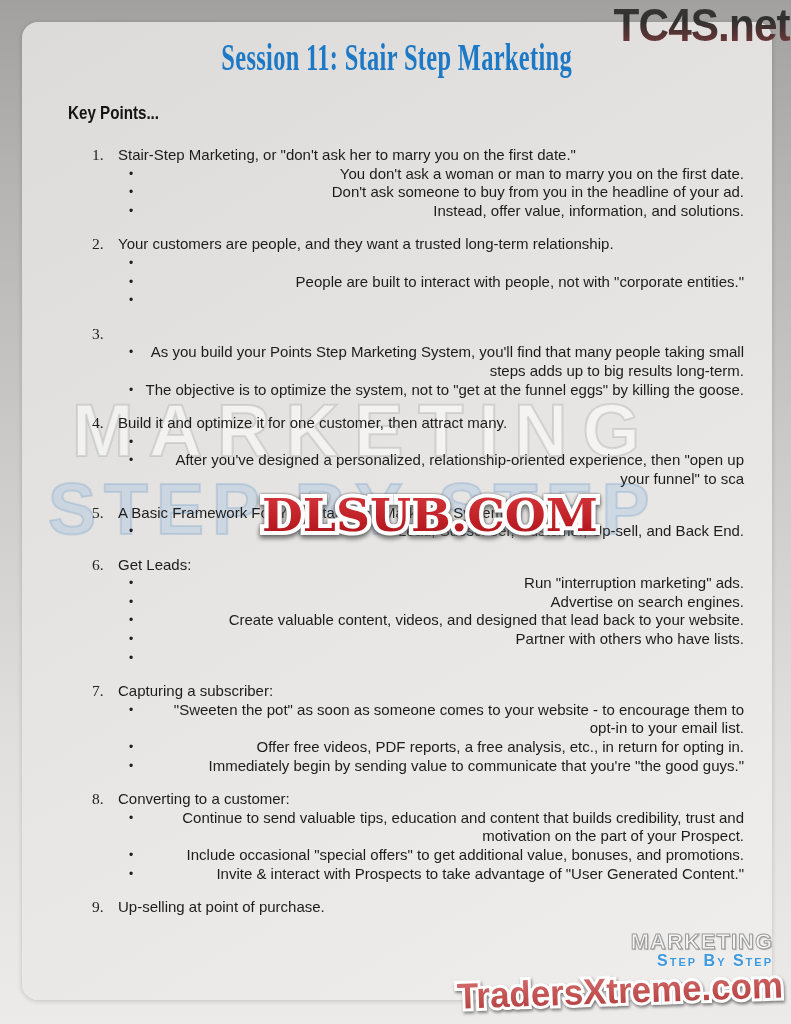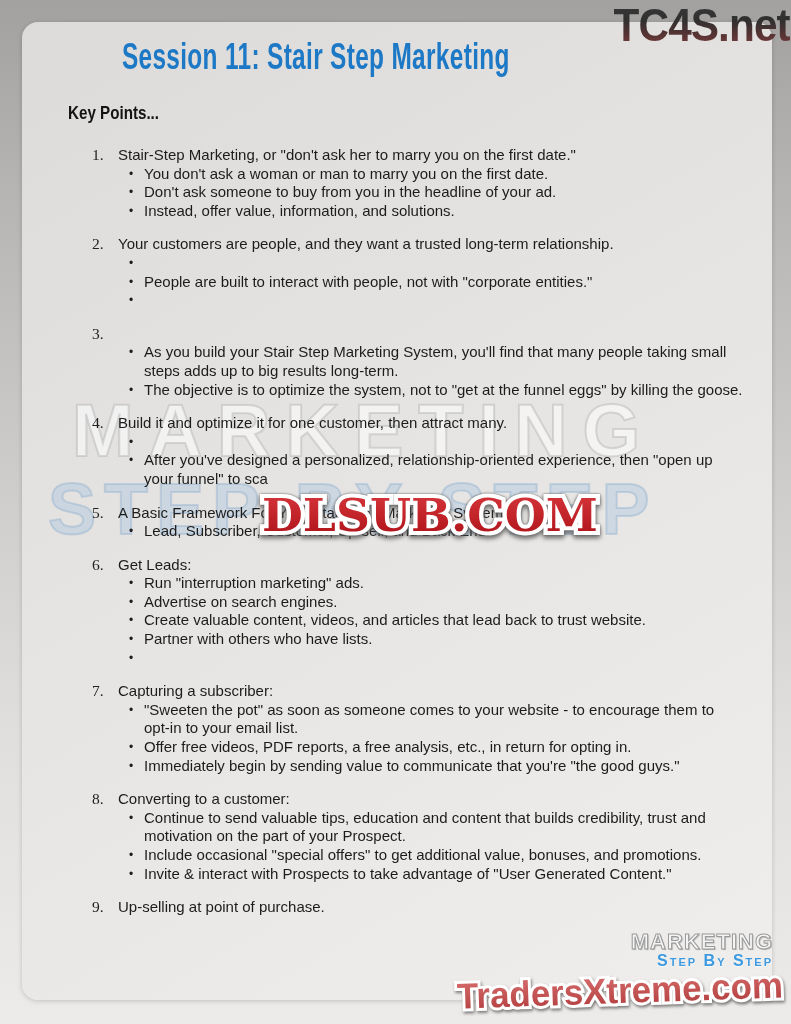--- a/index.html
+++ b/index.html
@@ -19,36 +19,36 @@
     position:absolute; left:50px; top:366px; z-index:1;
     font-size:74px; font-weight:bold; letter-spacing:15px; white-space:nowrap;
     color:rgba(255,255,255,0.55); -webkit-text-stroke:2px rgba(170,170,170,0.40);
   }
   .wm-step {
     position:absolute; left:26px; top:446px; z-index:1;
     font-size:72px; font-weight:bold; letter-spacing:8px; white-space:nowrap;
     color:rgba(168,196,224,0.40); -webkit-text-stroke:2px rgba(130,165,200,0.35);
   }
   .doc-title {
-    position:absolute; top:14px; left:0; width:100%; text-align:left; z-index:2;
-    font-size:37px; font-weight:bold; color:#1d79c6; white-space:nowrap;
+    position:absolute; top:14px; left:0; width:100%; text-align:center; z-index:2;
+    font-size:37px; font-weight:bold; color:#1d79c6; white-space:nowrap;font-family:Liberation Serif, serif;
   }
   .doc-title span { display:inline-block; transform:scaleX(0.66); transform-origin:center; letter-spacing:0.5px; }
   .key-heading {
     position:absolute; top:80px; left:46px; z-index:2;
     font-size:18.5px; font-weight:bold; color:#141414;
     transform:scaleX(0.82); transform-origin:left; white-space:nowrap;
   }
   .items { position:absolute; top:124px; left:0; right:0; z-index:2; }
   .item { margin-bottom:15px; }
   .irow { display:flex; align-items:flex-start; line-height:18.6px; font-size:15px; color:#1c1c1c; }
   .num  { flex:none; width:26px; margin-left:70px; font-family:"Liberation Serif", serif; font-size:15.5px; color:#222; }
   .itext{ flex:1; padding-right:28px; }
   .dot  { flex:none; width:15px; margin-left:107px; font-size:12px; color:#1c1c1c; }
-  .btext{ flex:1; padding-right:28px; }
+  .btext{ flex:1; padding-right:28px;text-align:right; }
   
   .tc4s {
     position:absolute; top:-3px; right:1px; z-index:5;
     font-size:47px; font-weight:800; letter-spacing:-1px; white-space:nowrap;
     background:linear-gradient(180deg,#3a3a3a 0%,#303030 42%,#5c3434 72%,#8a4747 100%);
     -webkit-background-clip:text; background-clip:text; color:transparent;
     transform:scaleX(0.90); transform-origin:right top;
   }
   
   .dlsub-badge { position:absolute; left:248px; top:484px; z-index:4;
@@ -119,21 +119,21 @@
           <div class="irow">
             <div class="dot">•</div>
           </div>
         </div>
         <div class="item">
           <div class="irow">
             <div class="num">3.</div>
           </div>
           <div class="irow">
             <div class="dot">•</div>
-            <div class="btext">As you build your Stair Step Marketing System, you'll find that many people taking small steps adds up to big results long-term.</div>
+            <div class="btext">As you build your Points Step Marketing System, you'll find that many people taking small steps adds up to big results long-term.</div>
           </div>
           <div class="irow">
             <div class="dot">•</div>
             <div class="btext">The objective is to optimize the system, not to "get at the funnel eggs" by killing the goose.</div>
           </div>
         </div>
         <div class="item">
           <div class="irow">
             <div class="num">4.</div>
             <div class="itext">Build it and optimize it for one customer, then attract many.</div>
@@ -164,21 +164,21 @@
           <div class="irow">
             <div class="dot">•</div>
             <div class="btext">Run "interruption marketing" ads.</div>
           </div>
           <div class="irow">
             <div class="dot">•</div>
             <div class="btext">Advertise on search engines.</div>
           </div>
           <div class="irow">
             <div class="dot">•</div>
-            <div class="btext">Create valuable content, videos, and articles that lead back to trust website.</div>
+            <div class="btext">Create valuable content, videos, and designed that lead back to your website.</div>
           </div>
           <div class="irow">
             <div class="dot">•</div>
             <div class="btext">Partner with others who have lists.</div>
           </div>
           <div class="irow">
             <div class="dot">•</div>
           </div>
         </div>
         <div class="item">

